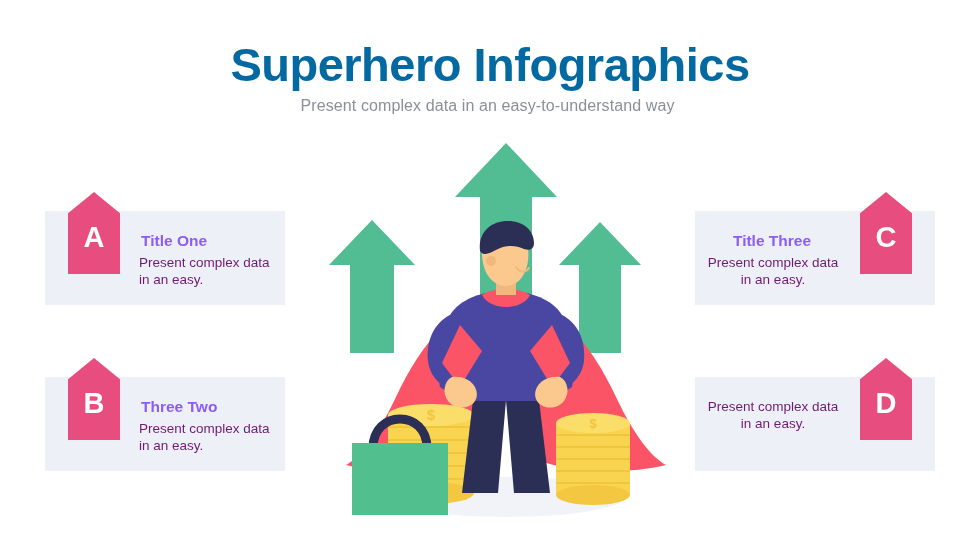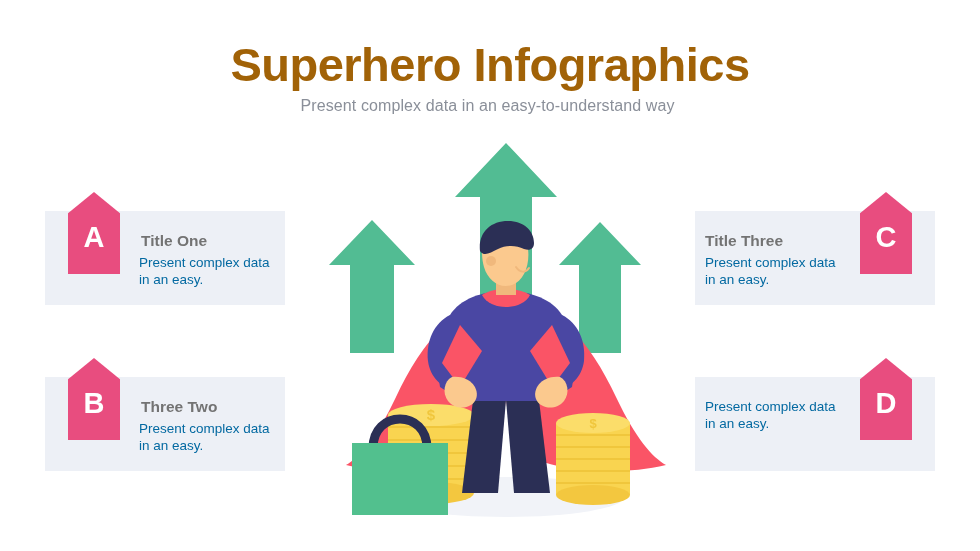--- a/index.html
+++ b/index.html
@@ -26,21 +26,21 @@
   .header {
     position: absolute;
     top: 40px;
     left: 0;
     width: 980px;
     text-align: center;
   }
   .title {
     font-size: 47px;
     font-weight: bold;
-    color: #a16207;
+    color: #0369a1;
     letter-spacing: -0.5px;
     line-height: 1.08;
     margin: 0;
   }
   .subtitle {
     margin: 6px 5px 0 0;
     font-size: 16px;
     color: #8A8F99;
     font-weight: normal;
     letter-spacing: 0.1px;
@@ -77,36 +77,36 @@
     box-sizing: border-box;
   }
   .card.left  .badge { left: 23px; }
   .card.right .badge { right: 23px; }
 
   .card-text {
     position: absolute;
     top: 21px;
   }
   .card.left  .card-text { left: 94px;  text-align: left;  width: 136px; }
-  .card.right .card-text { right: 94px; text-align: left; width: 136px; }
+  .card.right .card-text { right: 94px; text-align: center; width: 136px; }
 
   .card-title {
     font-size: 15.5px;
     font-weight: bold;
-    color: #737373;
+    color: #8b5cf6;
     line-height: 1.1;
     margin: 0 0 5px 0;
     white-space: nowrap;
   }
   .card.left .card-title  { padding-left: 2px; }
   .card.right .card-title { padding-right: 2px; }
 
   .card-desc {
     font-size: 13.5px;
-    color: #0369a1;
+    color: #701a75;
     line-height: 1.28;
     margin: 0;
   }
 
   
   .illustration {
     position: absolute;
     left: 310px;
     top: 125px;
     width: 380px;

